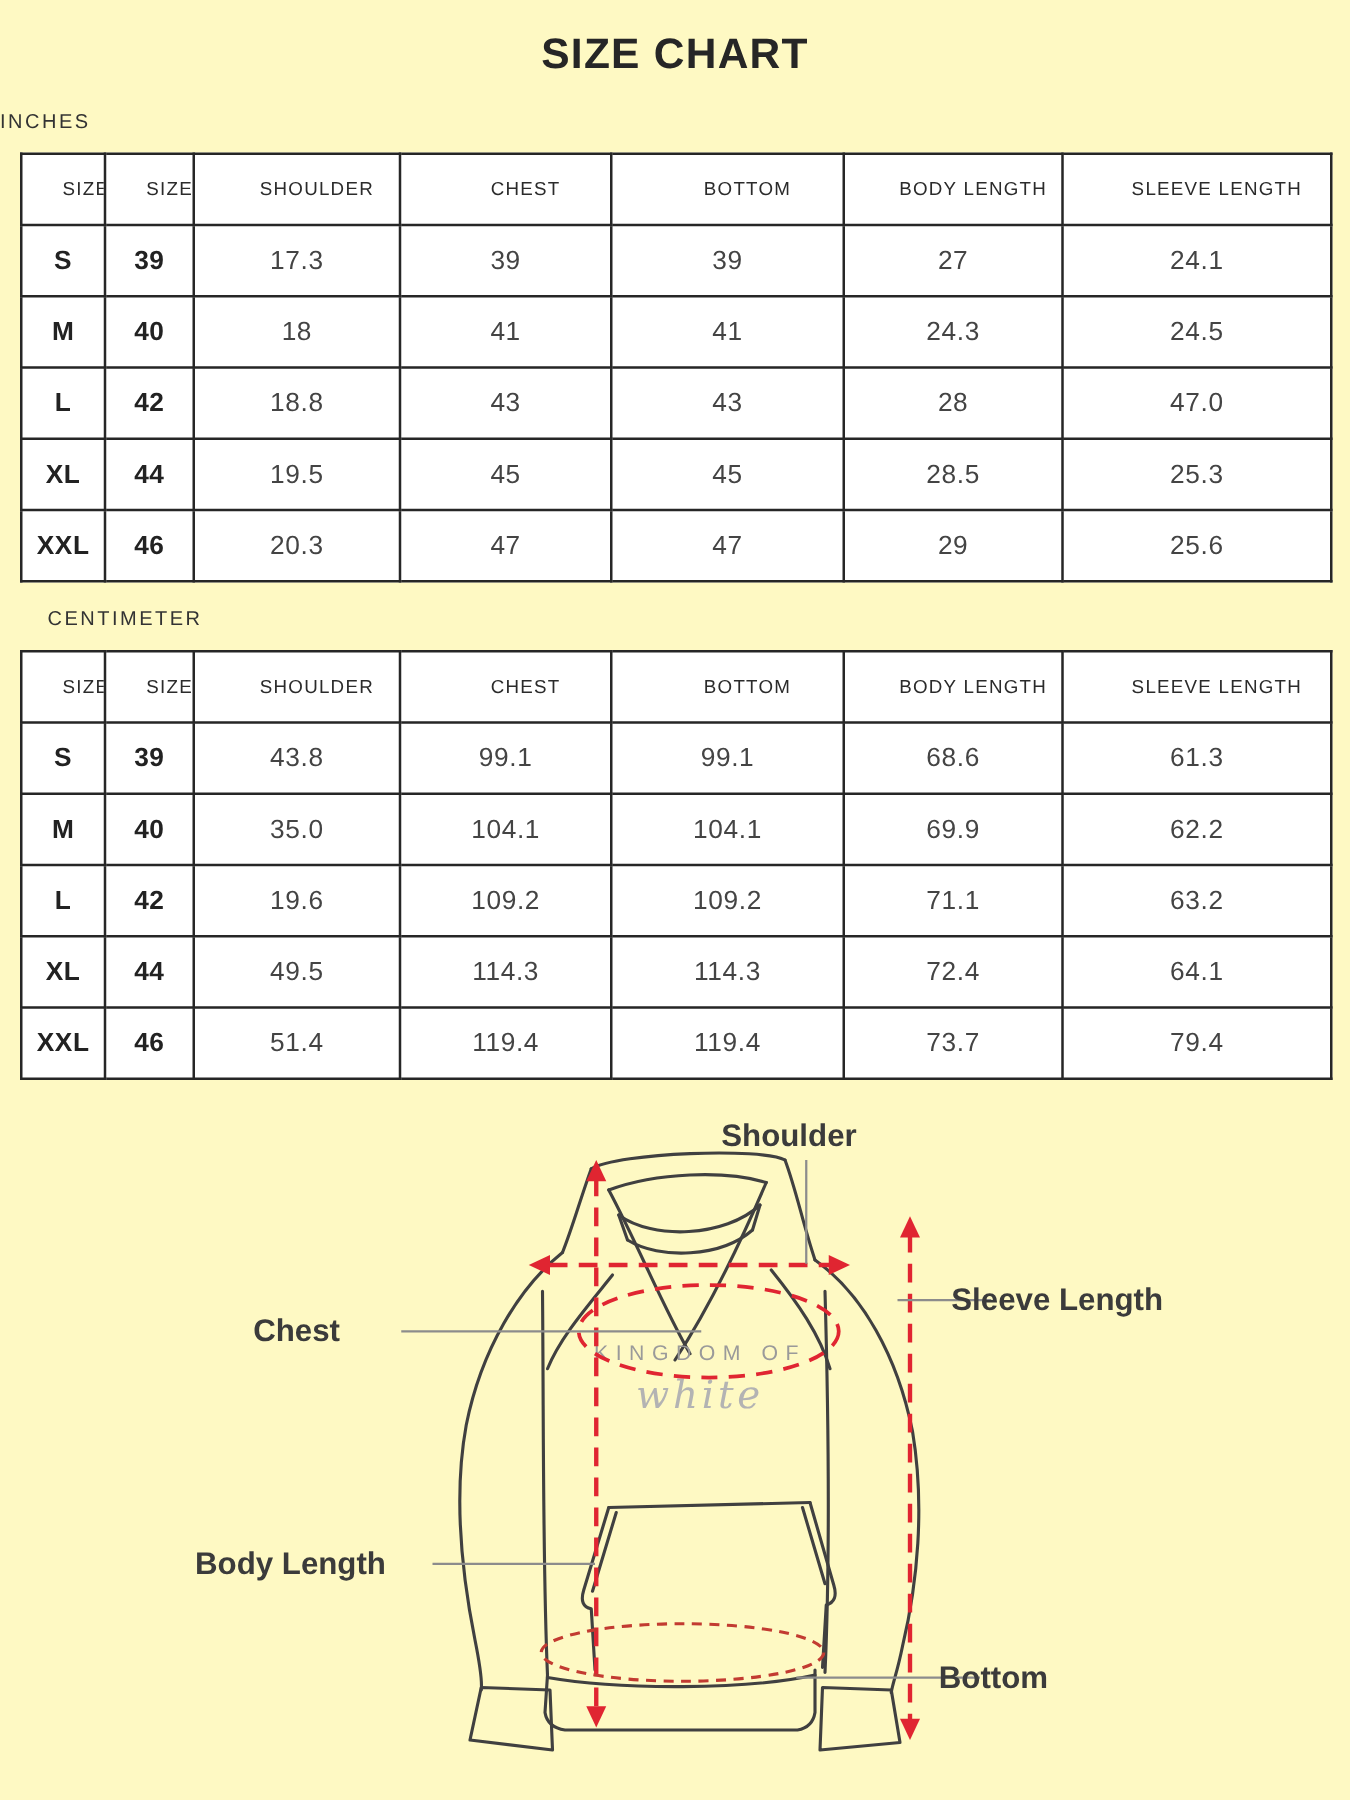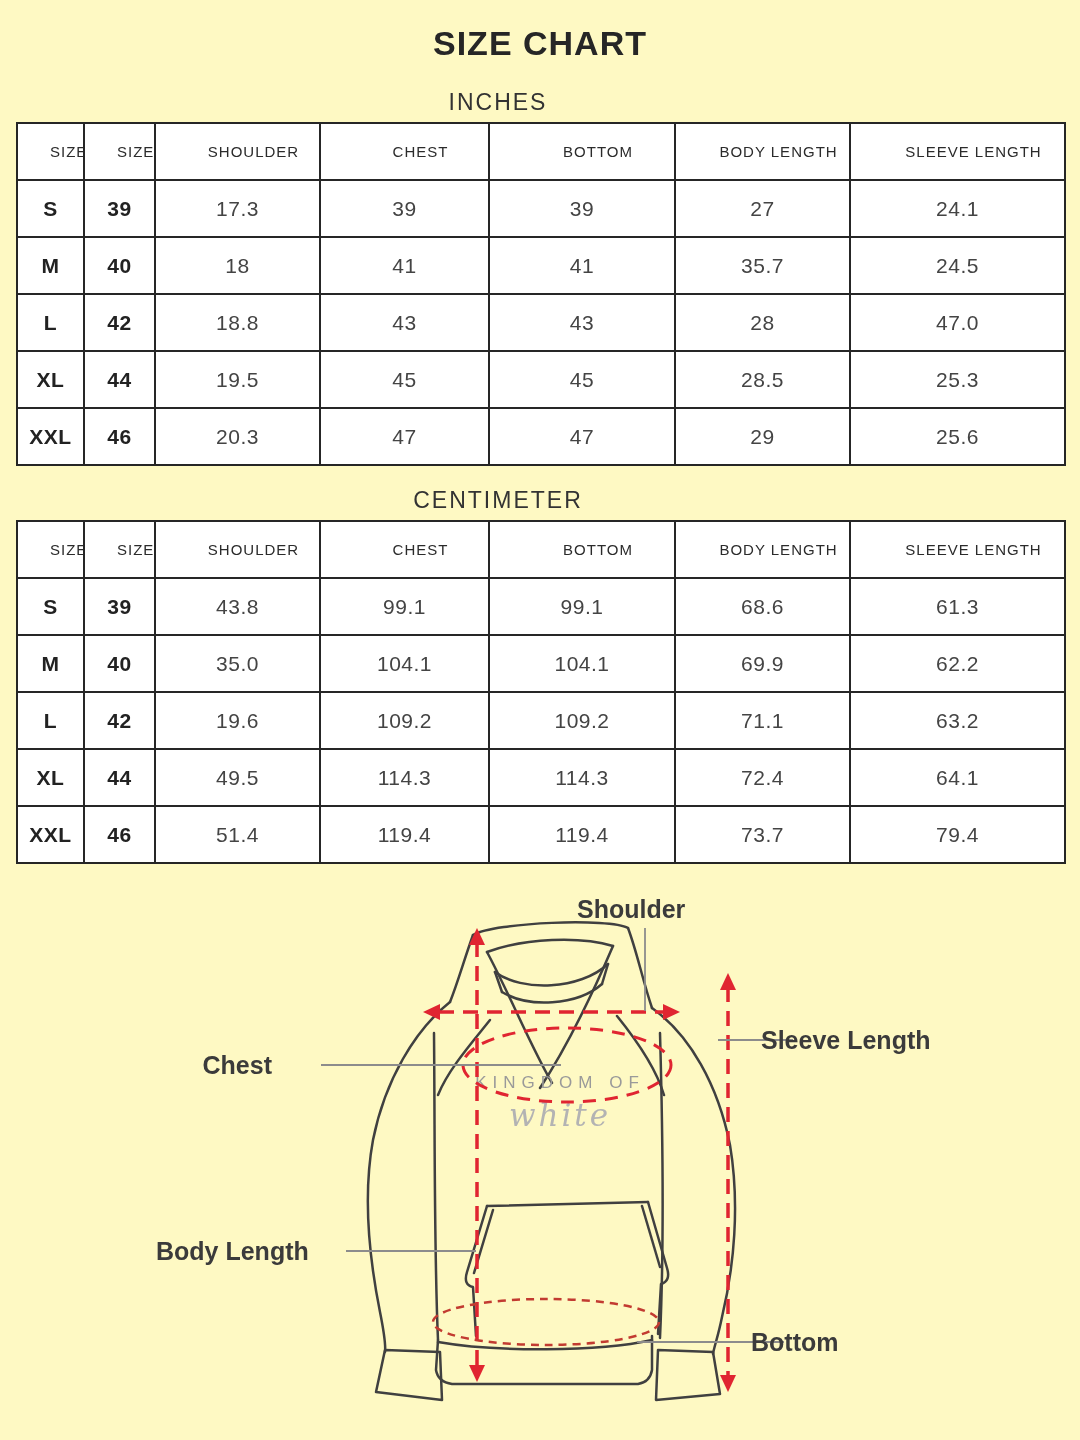--- a/index.html
+++ b/index.html
@@ -5,25 +5,25 @@
   html,body{margin:0;padding:0;background:#ffffff;}
   .page{
     position:relative;width:1080px;height:1440px;background:#fef9c3;
     font-family:"Liberation Sans",sans-serif;color:#2e2e2e;overflow:hidden;
   }
   .page-title{
     position:absolute;top:24px;left:0;width:1080px;text-align:center;
     font-size:34px;font-weight:700;letter-spacing:1px;color:#262626;
   }
   .unit-label{
-    position:absolute;left:0;width:996px;text-align:center;
-    font-size:23px;font-weight:400;letter-spacing:2px;color:#333333;
+    position:absolute;left:0;width:996px;text-align:left;
+    font-size:16px;font-weight:400;letter-spacing:2px;color:#333333;
   }
   .unit-inches{top:89px;}
-  .unit-cm{top:487px;}
+  .unit-cm{top:487px;padding-left:38px;}
   table.size-table{
     position:absolute;left:16px;width:1048px;border-collapse:collapse;table-layout:fixed;
     background:#fff;
   }
   .table-inches{top:122px;}
   .table-cm{top:520px;}
   table.size-table th, table.size-table td{
     border:2px solid #262626;text-align:center;vertical-align:middle;
     height:55px;padding:0;overflow:hidden;white-space:nowrap;
   }
@@ -83,21 +83,21 @@
           <td class="c4">39</td>
           <td class="c5">27</td>
           <td class="c6">24.1</td>
         </tr>
         <tr>
           <td class="c0">M</td>
           <td class="c1">40</td>
           <td class="c2">18</td>
           <td class="c3">41</td>
           <td class="c4">41</td>
-          <td class="c5">35.7</td>
+          <td class="c5">24.3</td>
           <td class="c6">24.5</td>
         </tr>
         <tr>
           <td class="c0">L</td>
           <td class="c1">42</td>
           <td class="c2">18.8</td>
           <td class="c3">43</td>
           <td class="c4">43</td>
           <td class="c5">28</td>
           <td class="c6">47.0</td>

